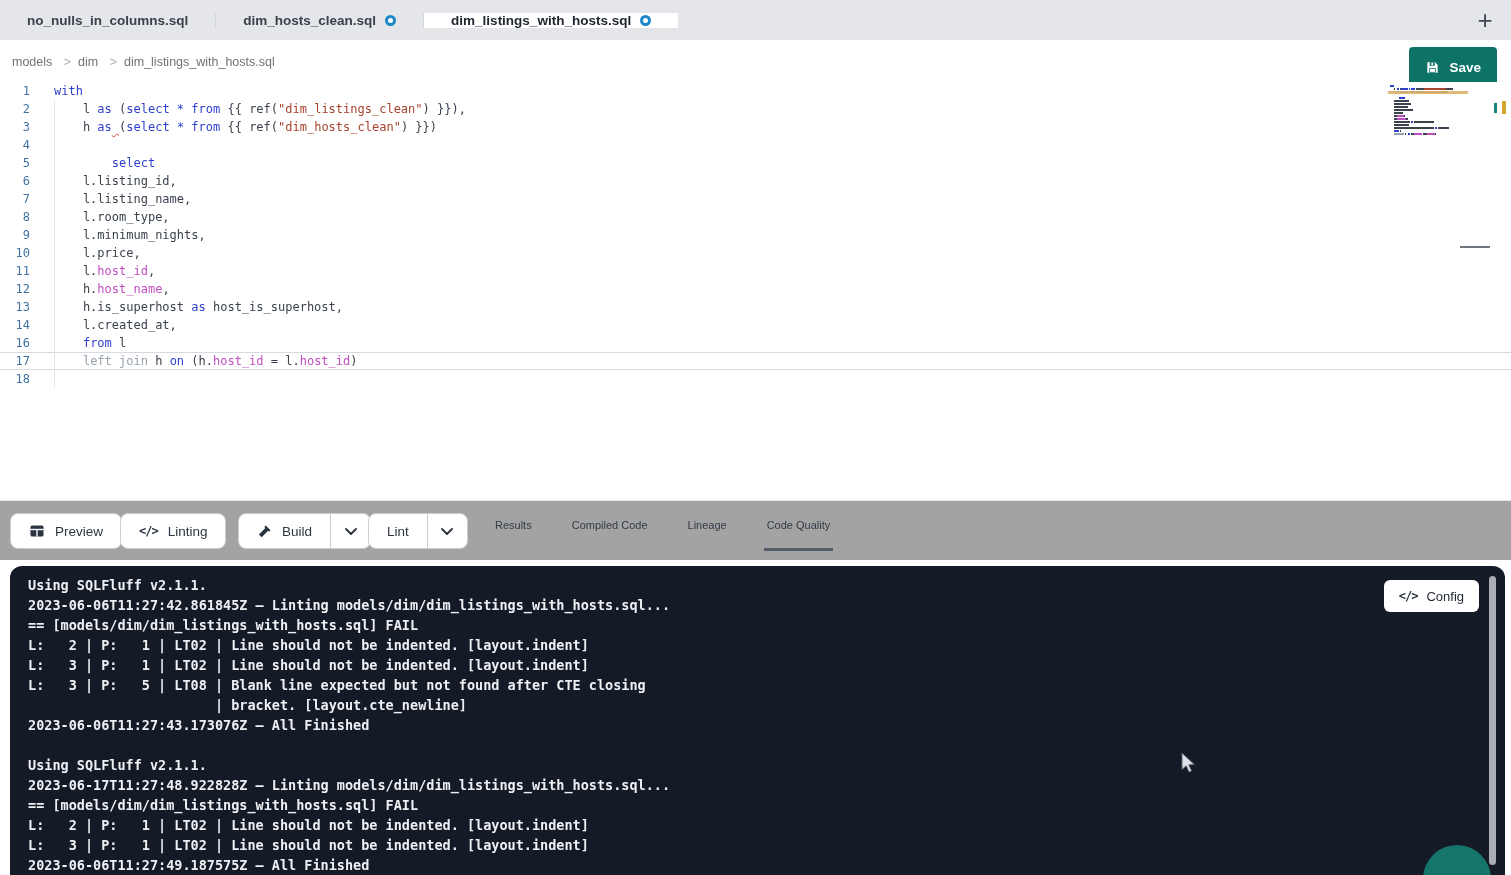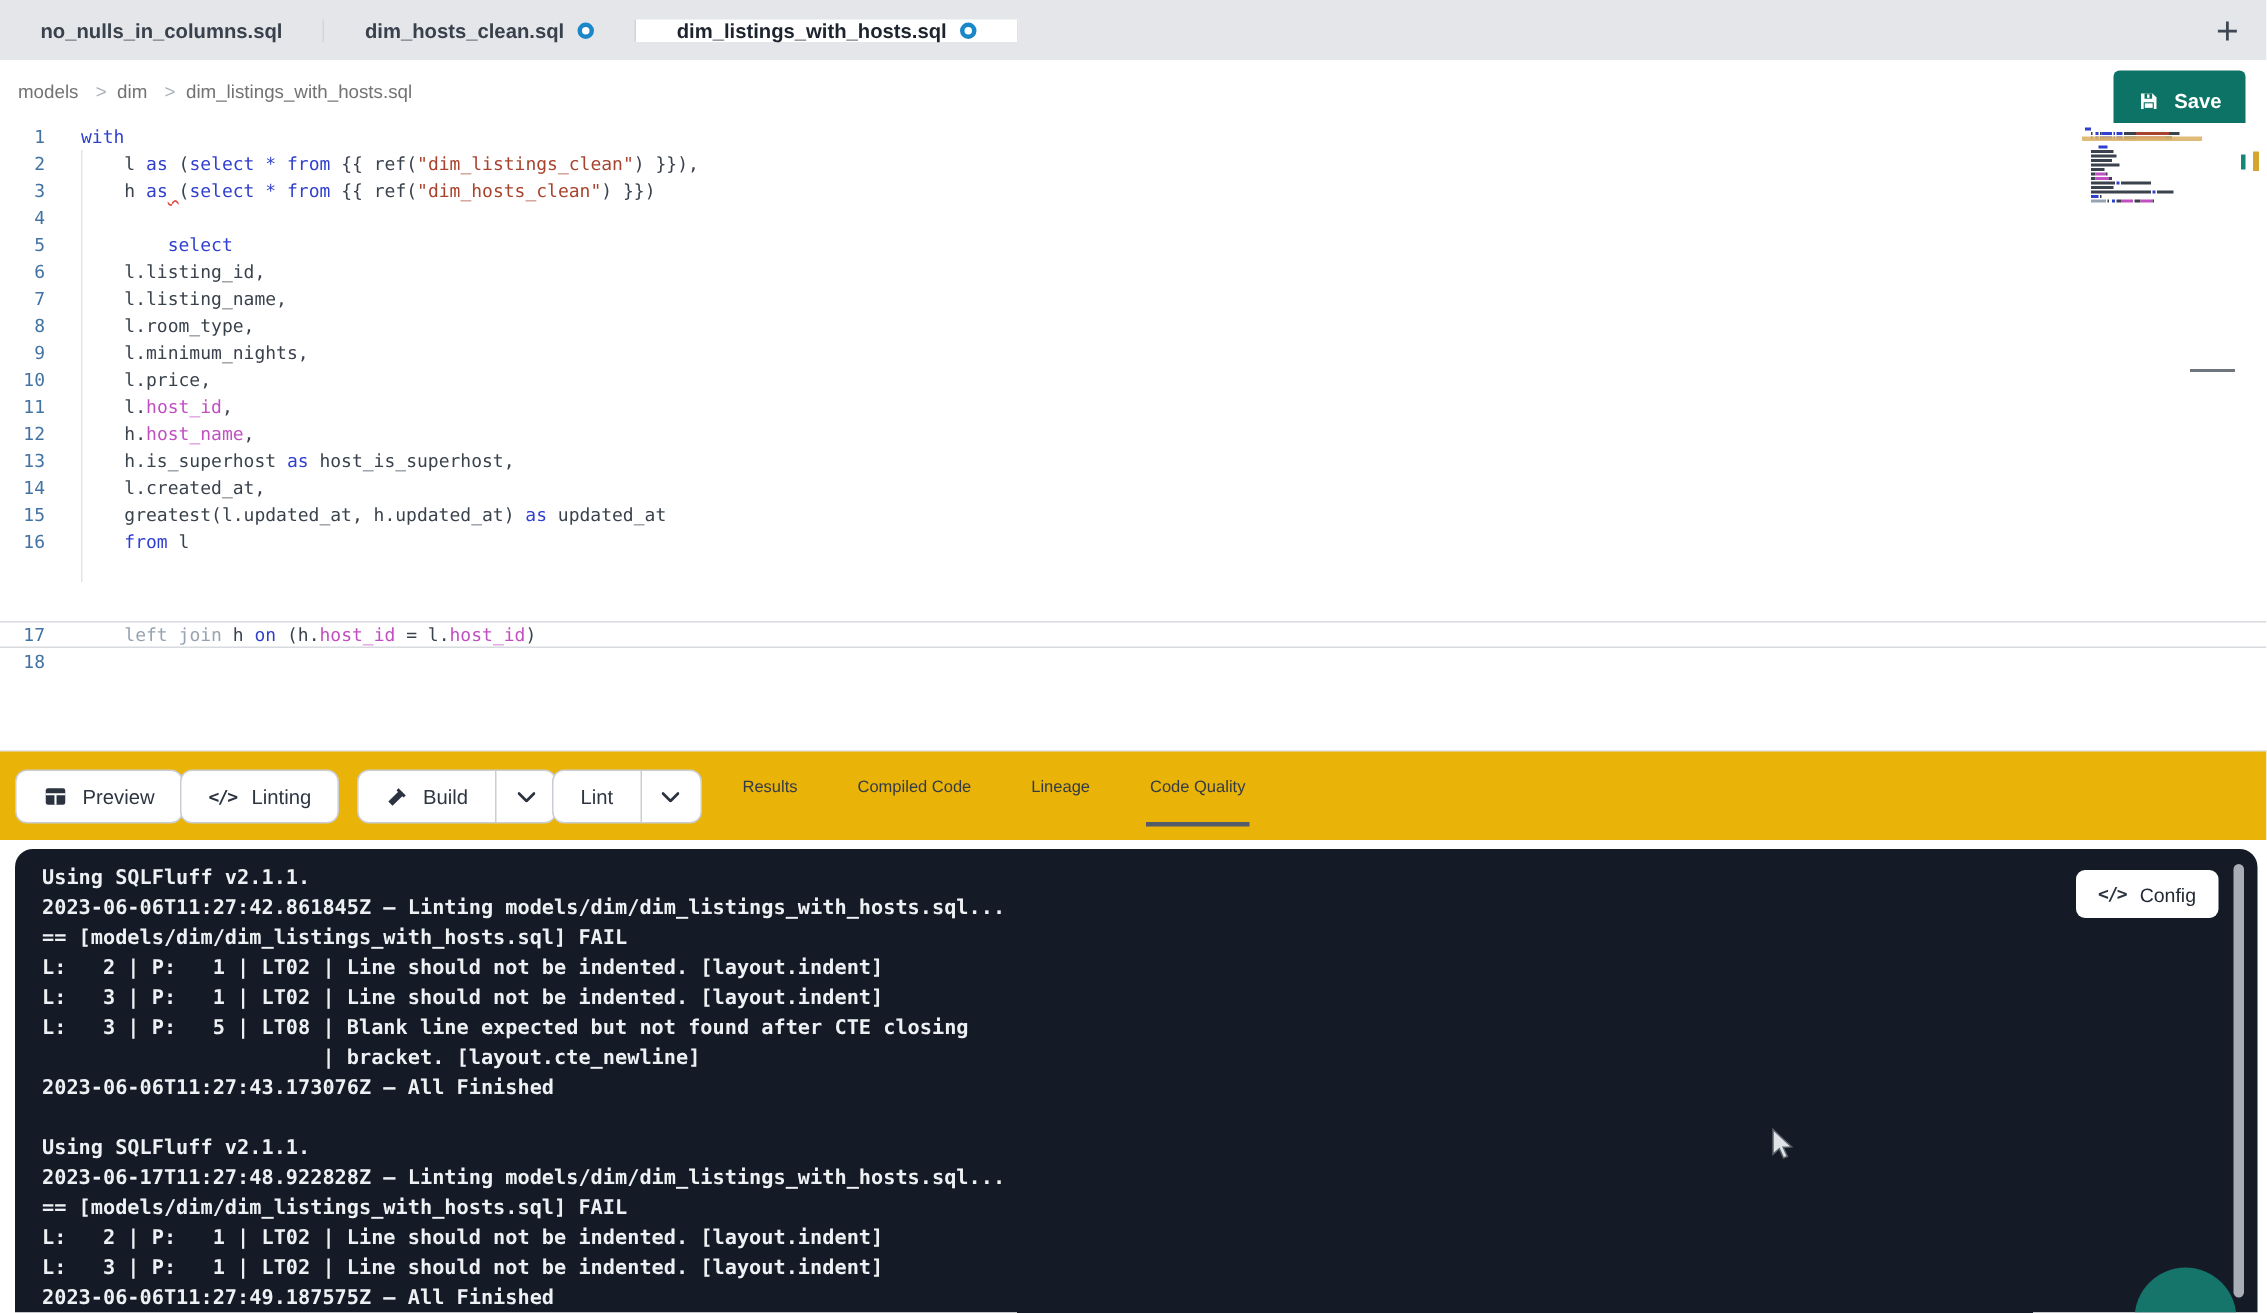--- a/index.html
+++ b/index.html
@@ -37,41 +37,41 @@
     display:flex; align-items:center; gap:9px; cursor:pointer;
     font-family:"Liberation Sans", sans-serif;
   }
 
   
   .editor {
     position:relative; height:418px; background:#fff;
     font-family:"DejaVu Sans Mono", monospace; font-size:12px;
   }
   .code-line { display:flex; height:18px; line-height:18px; }
-  .code-line.active-line { box-shadow: inset 0 1px 0 #d7dade, inset 0 -1px 0 #d7dade; margin-top: 44px; }
+  .code-line.active-line { box-shadow: inset 0 1px 0 #d7dade, inset 0 -1px 0 #d7dade; }
   .gutter { width:40px; flex:none; text-align:right; padding-right:10px; color:var(--line-number,#4273a3); }
   .code-text { white-space:pre; color:var(--syntax-text,#3a424d); padding-left:14px; }
   .tok-k { color:var(--syntax-keyword,#2f3fce); }
   .tok-s { color:var(--syntax-string,#a8432e); }
   .tok-v { color:var(--syntax-variable,#c24fc2); }
   .tok-g { color:var(--syntax-muted,#97a3b0); }
   .tok-sq { text-decoration:underline wavy #e0483e; text-decoration-thickness:1px; text-underline-offset:2px; }
   .indent-guide { position:absolute; left:54px; top:18px; width:1px; height:288px; background:#e2e5e8; }
 
   .minimap { position:absolute; right:49px; top:3px; width:72px; }
   .mini-row { height:2px; margin-bottom:1px; display:flex; }
   .mini-seg { height:2px; flex:none; }
   .mini-highlight { position:absolute; left:-2px; right:-6px; top:6px; height:3px; background:var(--warn-tan,#ddb269); opacity:.9; }
   .ruler-mark { position:absolute; }
   .ruler-teal  { right:14px; top:21px; width:3px; height:10px; background:#18857a; }
   .ruler-yellow{ right:5px;  top:19px; width:4px; height:13px; background:#d4a72c; }
   .ruler-dash  { right:21px; top:164px; width:30px; height:2px; background:#565d66; opacity:.85; }
 
   
-  .toolbar { position:relative; height:60px; border-top:1px solid #e4e6e9; background:#eab308; }
+  .toolbar { position:relative; height:60px; border-top:1px solid #e4e6e9; background:#a3a3a3; }
   .btn {
     position:absolute; top:12px; height:36px; background:#fff;
     border:1px solid #c9ced5; border-radius:8px;
     display:flex; align-items:center; font-size:13.5px; color:#2e3642; font-weight:500;
     cursor:pointer; font-family:"Liberation Sans", sans-serif; padding:0;
   }
   .btn .main { display:flex; align-items:center; gap:10px; padding:0 18px; height:100%; }
   .btn .chev { width:40px; height:100%; border-left:1px solid #c9ced5; display:flex; align-items:center; justify-content:center; }
   .icon-slash { font-family:"DejaVu Sans Mono", monospace; font-weight:700; font-size:12px; color:#2b3340; letter-spacing:-1px; }
   .panel-tabs { position:absolute; left:492px; top:0; height:50px; display:flex; gap:34px; }
@@ -223,24 +223,20 @@
   <div class="code-line">
     <span class="gutter">13</span>
     <span class="code-text"><span class="tok-t">    h.is_superhost </span><span class="tok-k">as</span><span class="tok-t"> host_is_superhost,</span></span>
   </div>
 
   <div class="code-line">
     <span class="gutter">14</span>
     <span class="code-text"><span class="tok-t">    l.created_at,</span></span>
   </div>
 
-  <div class="code-line">
-    <span class="gutter">15</span>
-    <span class="code-text"><span class="tok-t">    greatest(l.updated_at, h.updated_at) </span><span class="tok-k">as</span><span class="tok-t"> updated_at</span></span>
-  </div>
 
   <div class="code-line">
     <span class="gutter">16</span>
     <span class="code-text"><span class="tok-t">    </span><span class="tok-k">from</span><span class="tok-t"> l</span></span>
   </div>
 
   <div class="code-line active-line">
     <span class="gutter">17</span>
     <span class="code-text"><span class="tok-t">    </span><span class="tok-g">left join</span><span class="tok-t"> h </span><span class="tok-k">on</span><span class="tok-t"> (h.</span><span class="tok-v">host_id</span><span class="tok-t"> = l.</span><span class="tok-v">host_id</span><span class="tok-t">)</span></span>
   </div>

